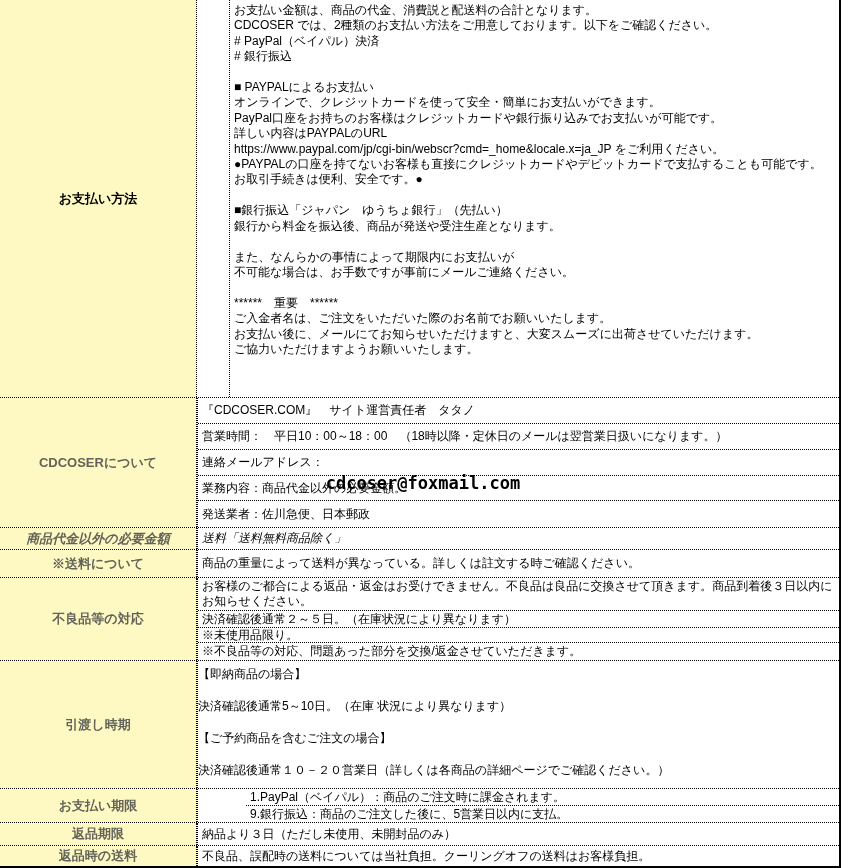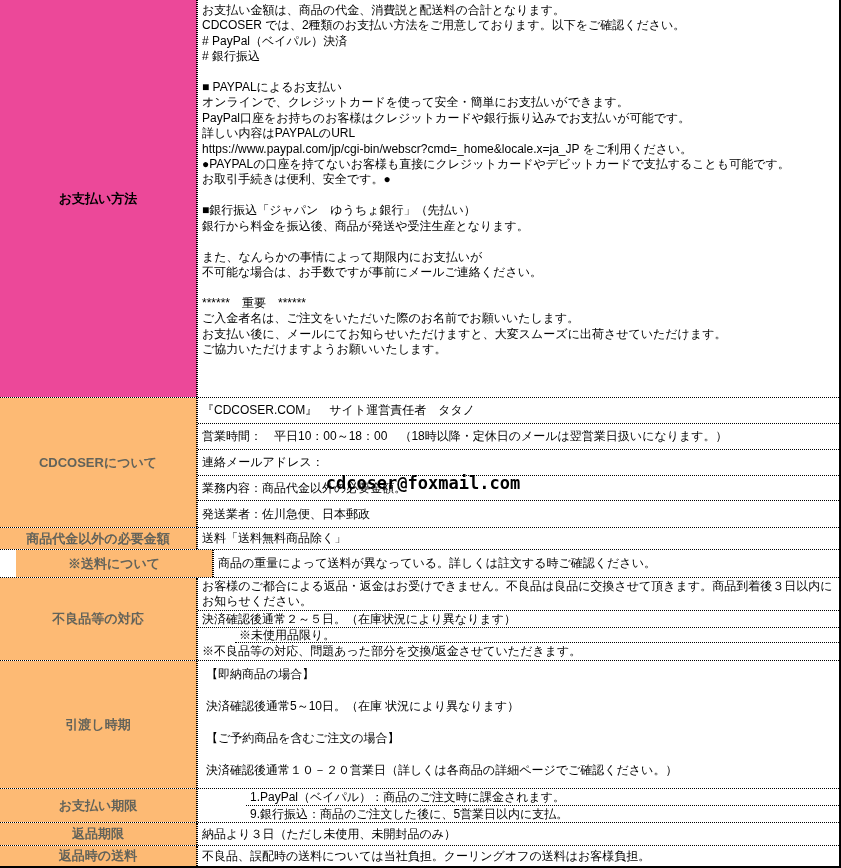--- a/index.html
+++ b/index.html
@@ -13,57 +13,57 @@
     width: 841px; height: 868px;
     border-right: 2px solid #000;
     border-bottom: 2px solid #000;
     display: flex; flex-direction: column;
     background: #fff;
   }
   .row { display: flex; border-top: 1px dotted #000; }
   .row:first-child { border-top: none; }
   .r1 { height: 397px; }
   .r2 { height: 130px; }
-  .r3 { height: 22px; }
-  .r4 { height: 28px; padding-left: 16px; }
+  .r3 { height: 22px; font-style: italic; }
+  .r4 { height: 28px; }
   .r5 { height: 83px; }
   .r6 { height: 128px; }
   .r7 { height: 34px; justify-content: center; }
   .r8 { height: 23px; }
   .r9 { height: 21px; }
   .hd {
     flex: 0 0 197px; width: 197px;
-    background: #fdba74;
+    background: #fef9c3;
     border-right: 1px dotted #000;
     display: flex; align-items: center; justify-content: center;
     font-size: 13px; font-weight: bold; color: #63635a;
     text-align: center; line-height: 16px; padding: 0 4px;
   }
-  .hd-first { background: #ec4899; color: #000000; }
+  .hd-first { background: #fef9c3; color: #000000; }
   .ct {
     flex: 1 1 auto;
     background: #ffffff;
     border-left: 1px dotted #000;
     font-size: 12px; color: #000;
     overflow: hidden;
   }
   .pre { white-space: pre-line; }
-  .lh1 { line-height: 15.4px; padding: 3px 4px 0 4px; }
-  .lh2 { line-height: 16px; padding: 5px 4px 0 8px; }
+  .lh1 { line-height: 15.4px; padding: 3px 4px 0 4px; margin-left: 32px; }
+  .lh2 { line-height: 16px; padding: 5px 4px 0 0; }
   .col { display: flex; flex-direction: column; }
   .sub {
     display: flex; align-items: center;
     border-bottom: 1px dotted #000;
     padding: 0 4px; line-height: 14px;
   }
   .sub:last-child { border-bottom: none; }
   .r2 .sub { height: 26px; }
   .r5 .sub-a { min-height: 33px; align-items: flex-start; padding-top: 1px; line-height: 15px; display: block; }
   .r5 .sub-b { height: 17px; }
-  .r5 .sub-c { height: 15px; margin-left: 37px; }
+  .r5 .sub-c { height: 15px; }
   .r5 .sub-d { height: 16px; border-bottom: none; }
   .r7 .sub { height: 17px; margin-left: 48px; }
   .single { display: flex; align-items: center; padding: 0 4px; }
   .email {
     font-family: "DejaVu Sans Mono", monospace;
     font-weight: bold; font-size: 17px;
     margin-left: 2px;
     margin-top: 42px;
   }
 </style>

